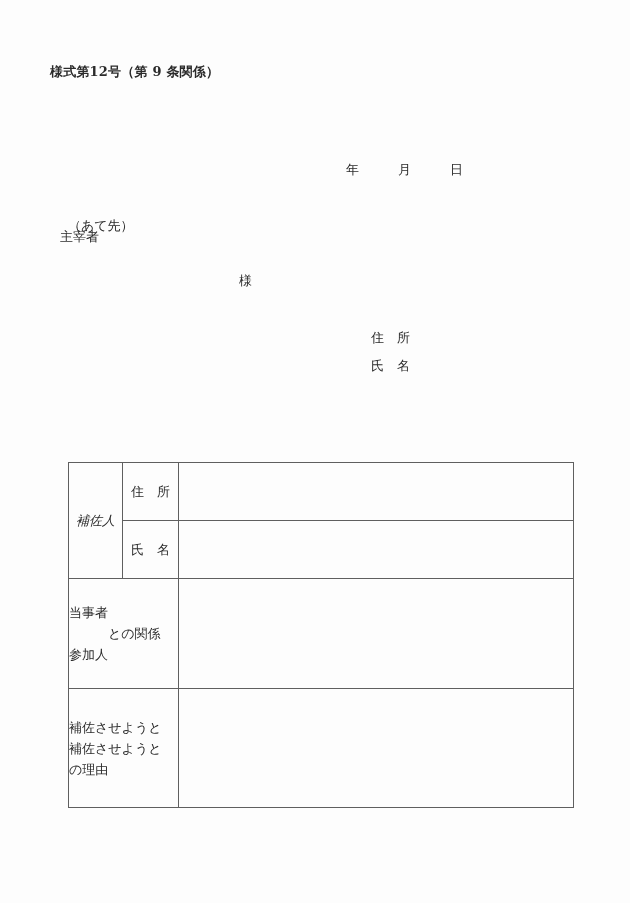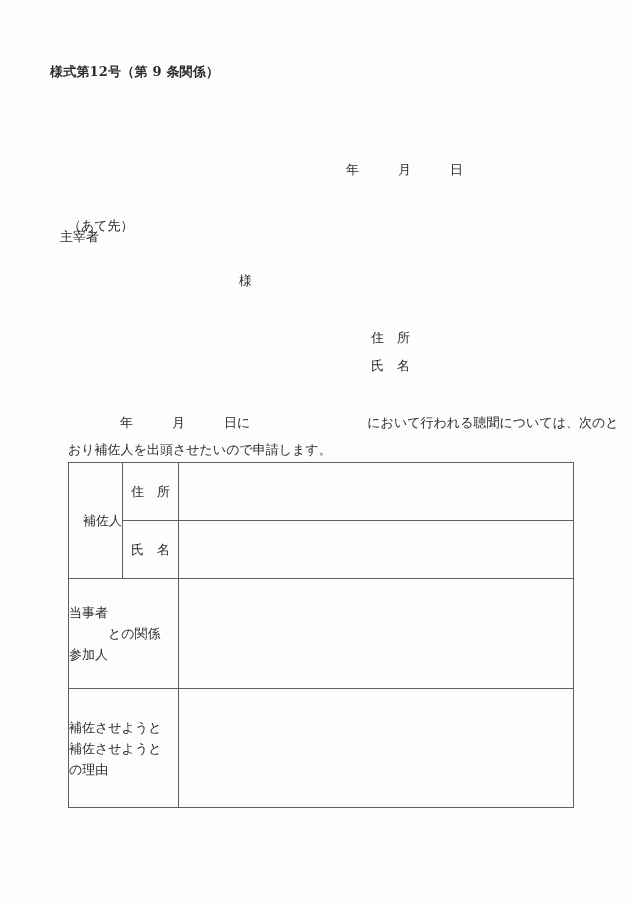--- a/index.html
+++ b/index.html
@@ -131,22 +131,23 @@
     font-size: 13px;
     vertical-align: middle;
     padding: 0;
     background: transparent;
   }
   .col-group   { width: 54px; }
   .col-label   { width: 56px; }
   .col-entry   { width: 395px; }
 
   .cell-group {
-    text-align: right;
-    white-space: pre;
+    text-align: center;
+    white-space: pre;
+    font-style: italic;
   }
   .cell-label {
     text-align: center;
     white-space: pre;
   }
   .cell-input {
     background: transparent;
   }
 
   .cell-multiline {
@@ -177,24 +178,20 @@
   <div class="addressee-label">（あて先）</div>
 
   <div class="addressee-name">主宰者</div>
 
   <div class="addressee-honorific">様</div>
 
   <div class="applicant-address">住　所</div>
 
   <div class="applicant-name">氏　名</div>
 
-  <div class="statement">
-    <span class="line1">　　　　年　　　月　　　日に　　　　　　　　　において行われる聴聞については、次のと</span>
-    <span class="line2">おり補佐人を出頭させたいので申請します。</span>
-  </div>
 
   <table class="form-table">
     <colgroup>
       <col class="col-group">
       <col class="col-label">
       <col class="col-entry">
     </colgroup>
     <tbody>
       <tr class="row-addr">
         <td class="cell-group" rowspan="2">補佐人</td>

